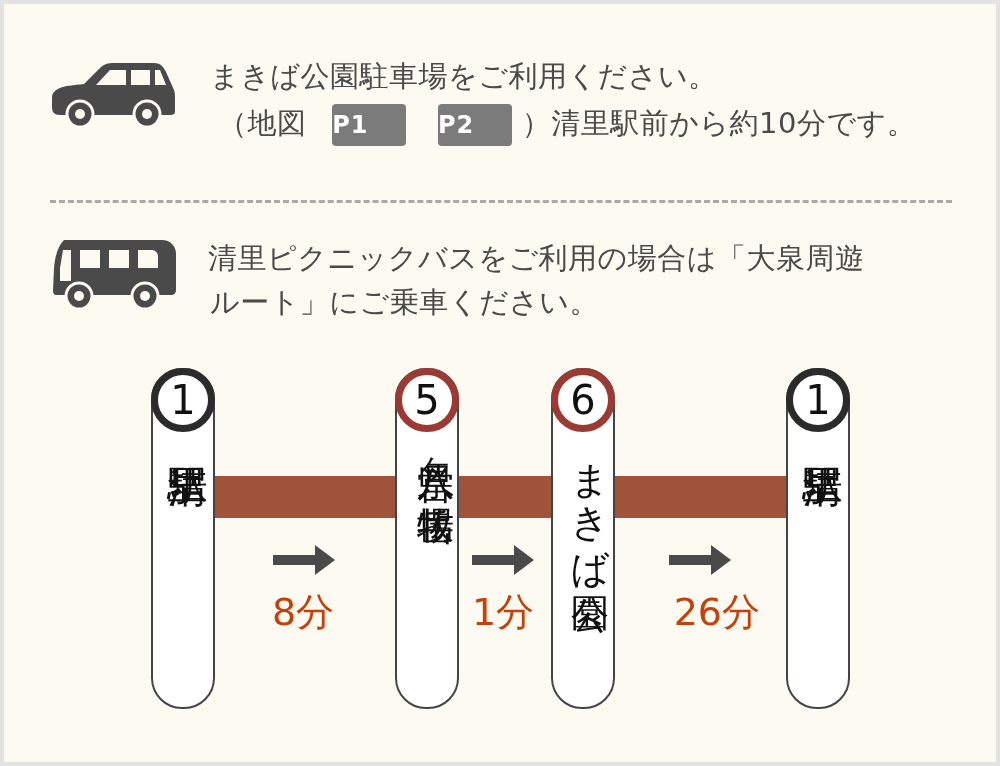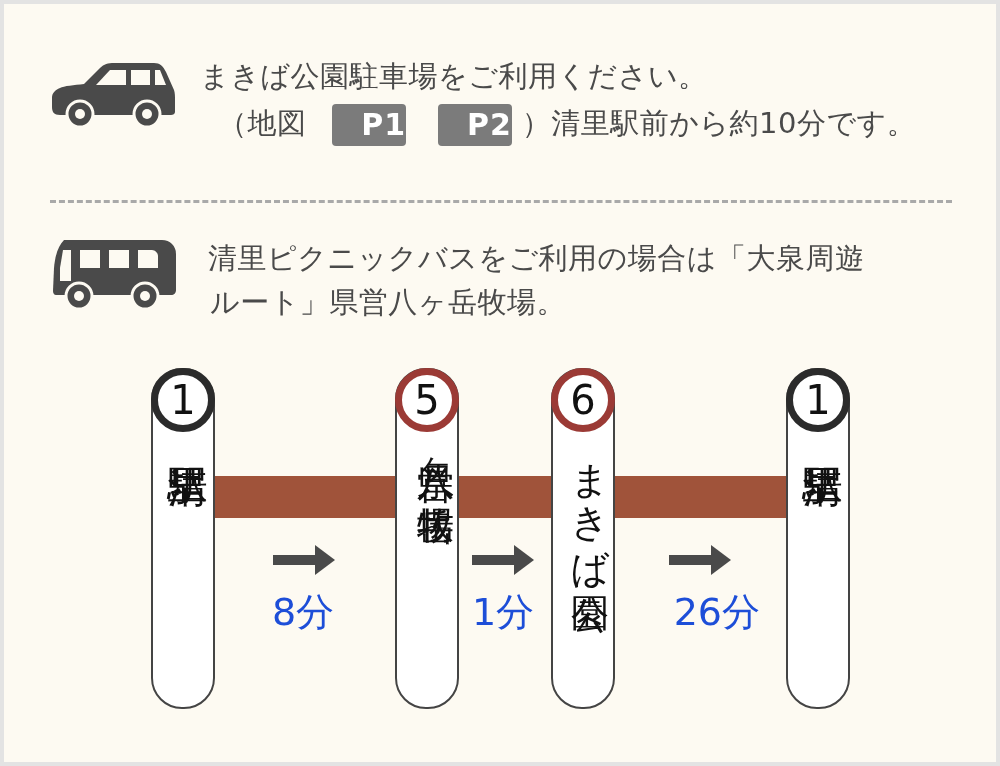--- a/index.html
+++ b/index.html
@@ -3,53 +3,53 @@
 <meta charset="utf-8">
 <style>
   html, body { margin:0; padding:0; }
   body { width:1000px; height:766px; background:#e3e3e3; position:relative; overflow:hidden;
          font-family:"DejaVu Sans","Liberation Sans",sans-serif; color:#4a4a4a; }
   .card { position:absolute; left:4px; top:4px; width:992px; height:758px; background:#fdfaf2; }
   .abs { position:absolute; }
   .icon svg { display:block; }
   .line-text { position:absolute; font-size:29px; line-height:36px; color:#4a4a4a; white-space:nowrap; letter-spacing:0.5px; }
   .badge { display:inline-block; background:#7b7b7b; color:#fff; font-weight:bold; font-family:"DejaVu Sans",sans-serif;
-           font-size:30px; line-height:42px; height:42px; width:74px; text-align:right; border-radius:4px; vertical-align:middle;
+           font-size:24px; line-height:42px; height:42px; width:74px; text-align:left; border-radius:4px; vertical-align:middle;
            letter-spacing:1px; }
   .divider { position:absolute; left:50px; top:200px; width:902px; height:0; border-top:3px dashed #a9a9a9; }
   .band { position:absolute; left:214px; top:476px; width:572px; height:42px; background:#a0533a; }
   .pill { position:absolute; top:368px; width:60px; height:337px; background:#fff; border:2px solid #444;
           border-radius:31px; box-sizing:content-box; }
   .pill .num { position:absolute; left:-2px; top:-2px; width:50px; height:50px; border:7px solid #2b2b2b; border-radius:50%;
                background:#fff; color:#111; font-size:40px; line-height:50px; text-align:center; font-family:"DejaVu Sans",sans-serif; }
   .pill.red .num { border-color:#9b3a35; }
   .pill .name { position:absolute; left:0; top:66px; width:60px; text-align:center; color:#111; font-size:40px; line-height:50px;
                 writing-mode:vertical-rl; text-orientation:upright; letter-spacing:0; }
   .arrow { position:absolute; }
-  .duration { position:absolute; font-size:38px; color:#1d4ed8; text-align:center; width:120px; line-height:44px; }
+  .duration { position:absolute; font-size:38px; color:#c2410c; text-align:center; width:120px; line-height:44px; }
 </style>
 </head>
 <body>
 
 <div class="card"></div>
 
 <div class="abs icon" style="left:50px;top:60px;">
   <svg width="126" height="66" viewBox="0 0 126 66">
     <path d="M10,28 C14,26 24,25 34,24 L50,8 C54,4 58,3 64,3 L104,3 C110,3 113,6 116,12 L124,30 C125,33 125,36 125,40 L125,52 C125,54 123,55 121,55 L10,55 C4,55 2,52 2,47 L2,38 C2,33 5,30 10,28 Z" fill="#4a4a4a"></path>
     <path d="M46,25 L60,10 L76,10 L76,25 Z" fill="#fdfaf2"></path>
     <path d="M81,10 L100,10 L100,25 L81,25 Z" fill="#fdfaf2"></path>
     <path d="M105,10 L110,10 L116,25 L105,25 Z" fill="#fdfaf2"></path>
     <circle cx="30" cy="54" r="13" fill="#4a4a4a" stroke="#fdfaf2" stroke-width="3"></circle>
     <circle cx="30" cy="54" r="5" fill="#fdfaf2"></circle>
     <circle cx="97" cy="54" r="13" fill="#4a4a4a" stroke="#fdfaf2" stroke-width="3"></circle>
     <circle cx="97" cy="54" r="5" fill="#fdfaf2"></circle>
   </svg>
 </div>
 
-<div class="line-text" style="left:200px;top:58px;">まきば公園駐車場をご利用ください。</div>
+<div class="line-text" style="left:210px;top:58px;">まきば公園駐車場をご利用ください。</div>
 <div class="line-text" style="left:218px;top:102px;line-height:42px;">
   <span>（地図</span>
   <span class="badge" style="margin-left:16px;">P1</span>
   <span class="badge" style="margin-left:22px;">P2</span>
   <span>）清里駅前から約10分です。</span>
 </div>
 
 <div class="divider"></div>
 
 <div class="abs icon" style="left:52px;top:238px;">
@@ -60,21 +60,21 @@
     <rect x="57" y="12" width="20" height="18" fill="#fdfaf2"></rect>
     <path d="M86,12 L100,12 C103,12 106,15 106,18 L106,30 L86,30 Z" fill="#fdfaf2"></path>
     <circle cx="27" cy="58" r="13" fill="#4a4a4a" stroke="#fdfaf2" stroke-width="3"></circle>
     <circle cx="27" cy="58" r="5" fill="#fdfaf2"></circle>
     <circle cx="93" cy="58" r="13" fill="#4a4a4a" stroke="#fdfaf2" stroke-width="3"></circle>
     <circle cx="93" cy="58" r="5" fill="#fdfaf2"></circle>
   </svg>
 </div>
 
 <div class="line-text" style="left:208px;top:240px;text-align:right;">清里ピクニックバスをご利用の場合は「大泉周遊</div>
-<div class="line-text" style="left:210px;top:284px;">ルート」県営八ヶ岳牧場。</div>
+<div class="line-text" style="left:210px;top:284px;">ルート」にご乗車ください。</div>
 
 <div class="band"></div>
 
 <div class="pill" style="left:151px;">
   <div class="num">1</div>
   <div class="name">清里駅</div>
 </div>
 
 <div class="pill red" style="left:395px;">
   <div class="num">5</div>

